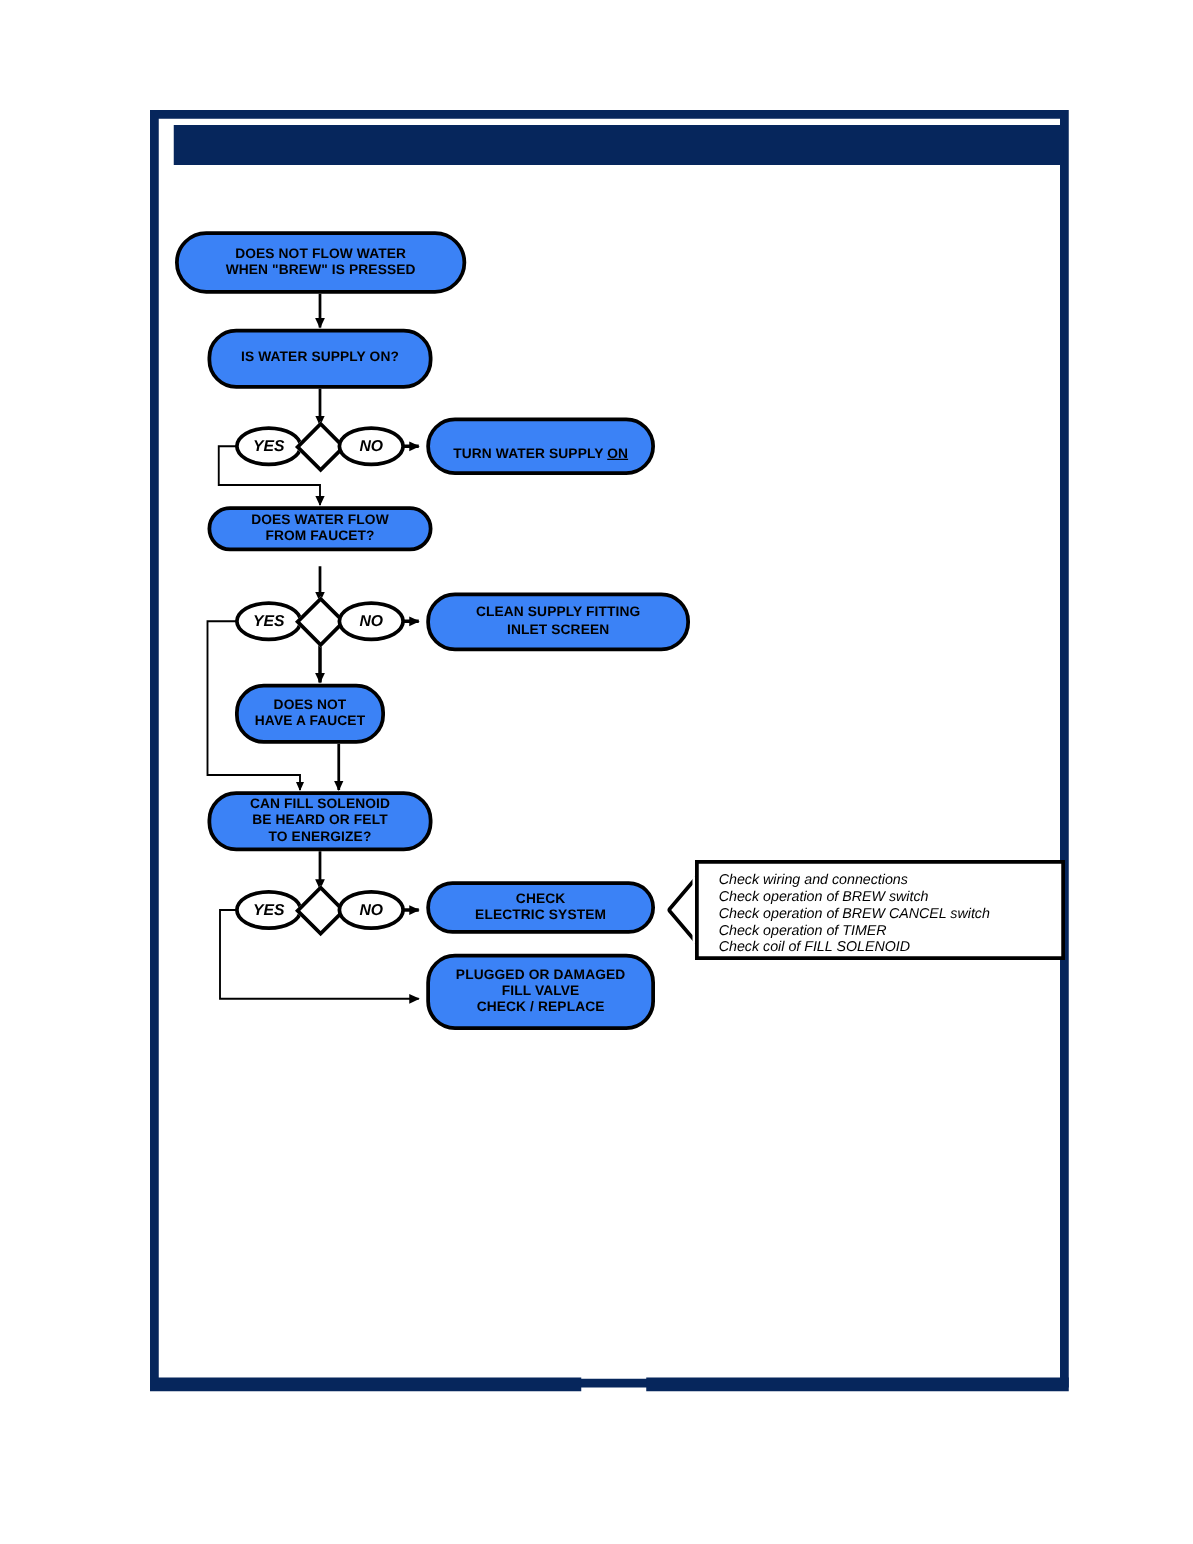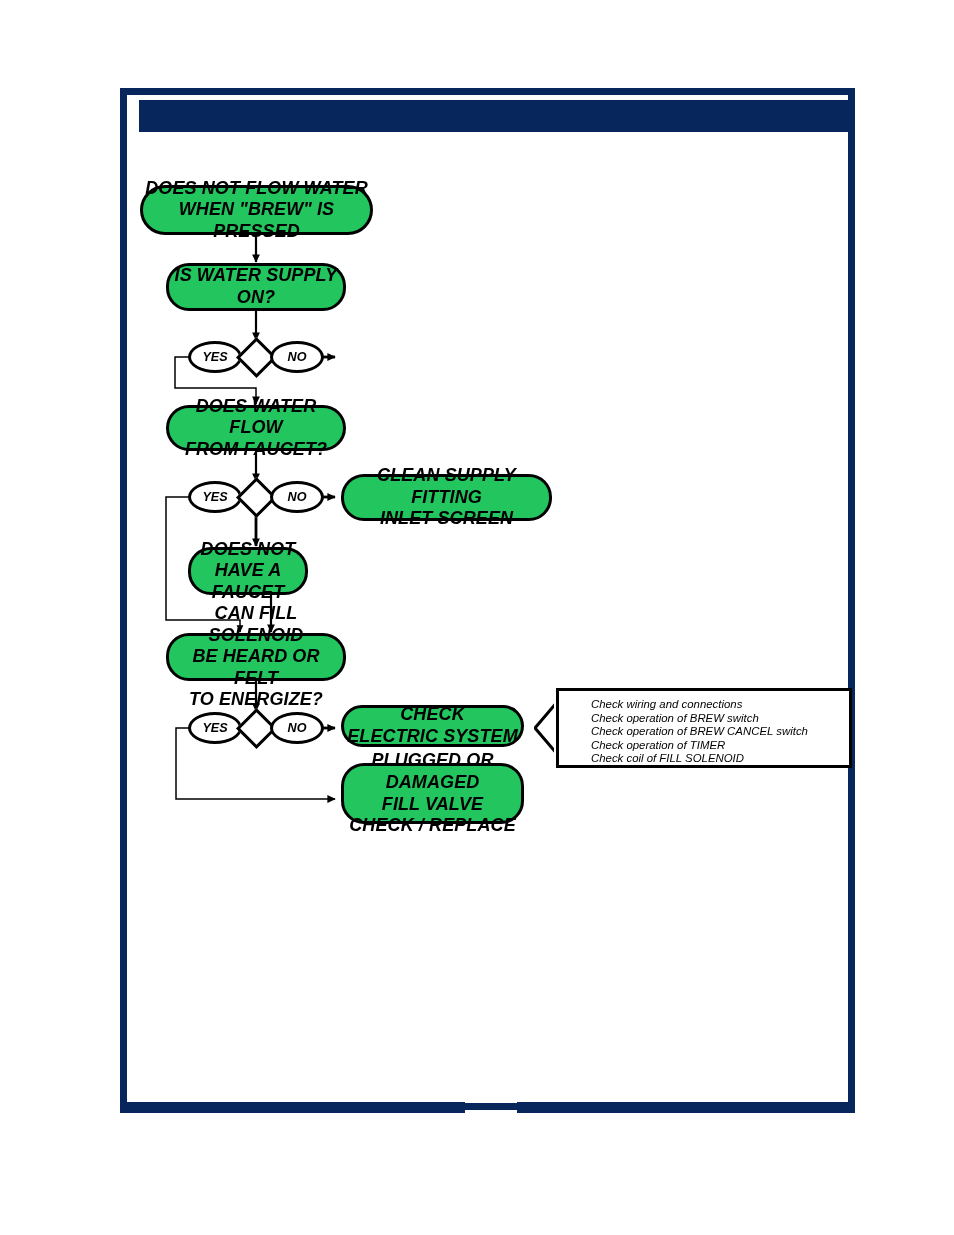--- a/index.html
+++ b/index.html
@@ -64,29 +64,28 @@
   #flow-svg {
     position: absolute;
     left: 0;
     top: 0;
   }
 
   
   .node {
     position: absolute;
     box-sizing: border-box;
-    background: #22c55e;
+    background: #3b82f6;
     border: 3.5px solid #000000;
     display: flex;
     align-items: center;
     justify-content: center;
     text-align: center;
-    font-style: italic;
     font-weight: bold;
-    font-size: 18px;
+    font-size: 11px;
     line-height: 1.2;
     color: #000000;
     letter-spacing: 0.1px;
     white-space: pre-line;
   }
   .node.stadium { border-radius: 999px; }
   .node.rounded { border-radius: 23px; }
 
   
   .decision {
@@ -139,21 +138,21 @@
   }
   #callout .callout-body {
     position: absolute;
     left: 0;
     top: 0;
     width: 296px;
     height: 80px;
     background: #ffffff;
     border: 3px solid #000000;
     box-sizing: border-box;
-    padding: 7px 0 0 32px;
+    padding: 7px 0 0 16px;
   }
   #callout .callout-line {
     font-style: italic;
     font-size: 11.4px;
     line-height: 13.6px;
     color: #000000;
     white-space: nowrap;
   }
   #callout .callout-notch {
     position: absolute;
@@ -220,22 +219,27 @@
 WHEN "BREW" IS PRESSED</div>
 
   <div class="node rounded" style="left:166px; top:263px; width:180px; height:48px;">IS WATER SUPPLY ON?</div>
 
   <div class="decision" style="left:188px; top:336px;">
     <div class="pill yes">YES</div>
     <div class="diamond"></div>
     <div class="pill no">NO</div>
   </div>
 
-
-  <div class="node rounded" style="left:166px; top:405px; width:180px; height:46px;">DOES WATER FLOW
+  <div class="node rounded" style="left:341px; top:334px; width:183px; height:46px;">
+    <span>
+      <span>TURN WATER SUPPLY <span style="text-decoration: underline;">ON</span></span>
+    </span>
+  </div>
+
+  <div class="node rounded" style="left:166px; top:405px; width:180px; height:36px;">DOES WATER FLOW
 FROM FAUCET?</div>
 
   <div class="decision" style="left:188px; top:476px;">
     <div class="pill yes">YES</div>
     <div class="diamond"></div>
     <div class="pill no">NO</div>
   </div>
 
   <div class="node rounded" style="left:341px; top:474px; width:211px; height:47px;">CLEAN SUPPLY FITTING
 INLET SCREEN</div>

